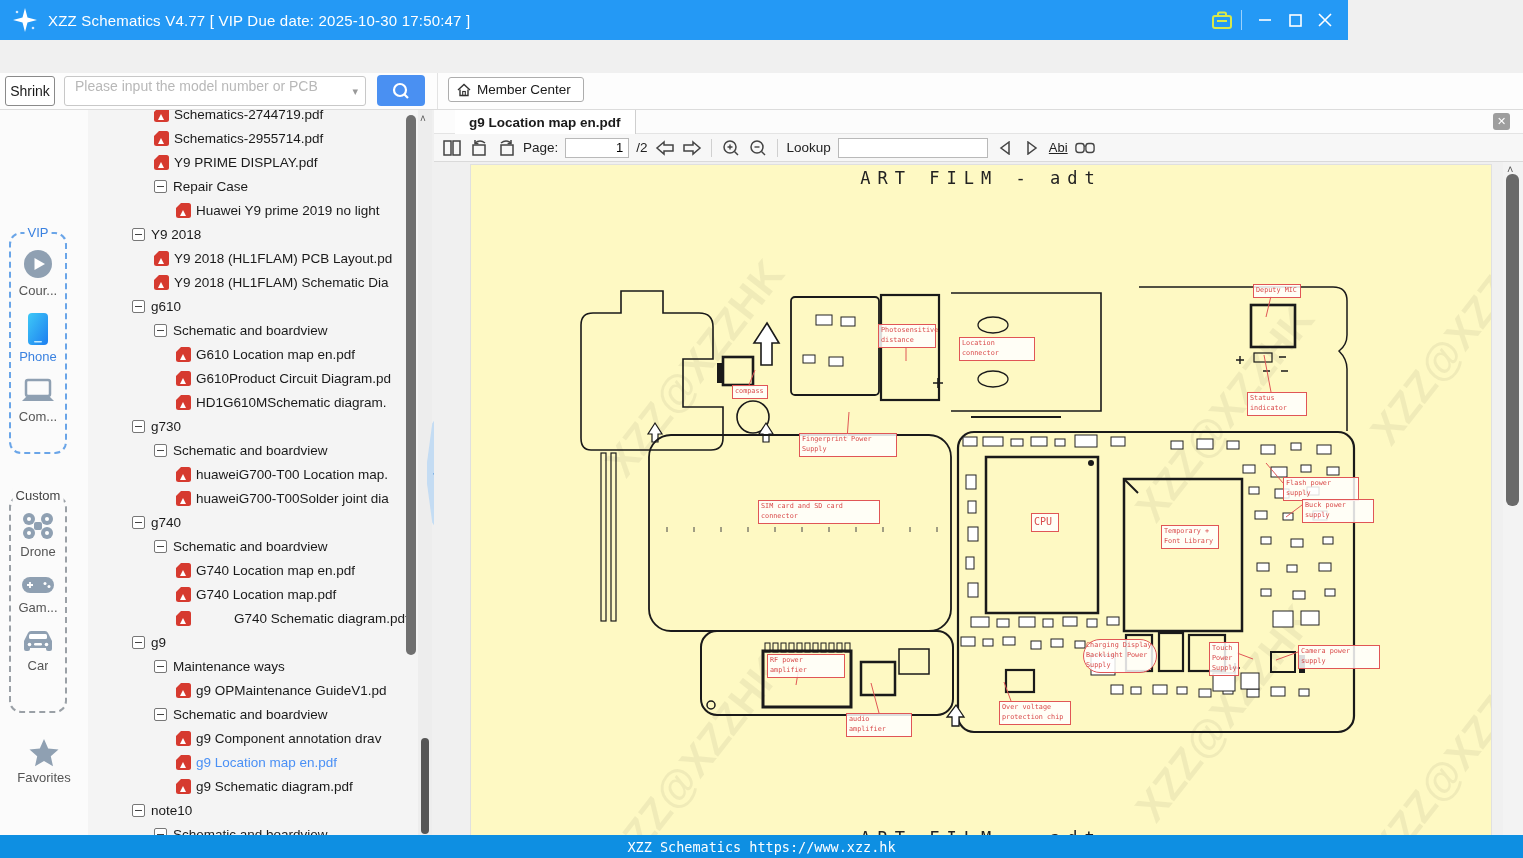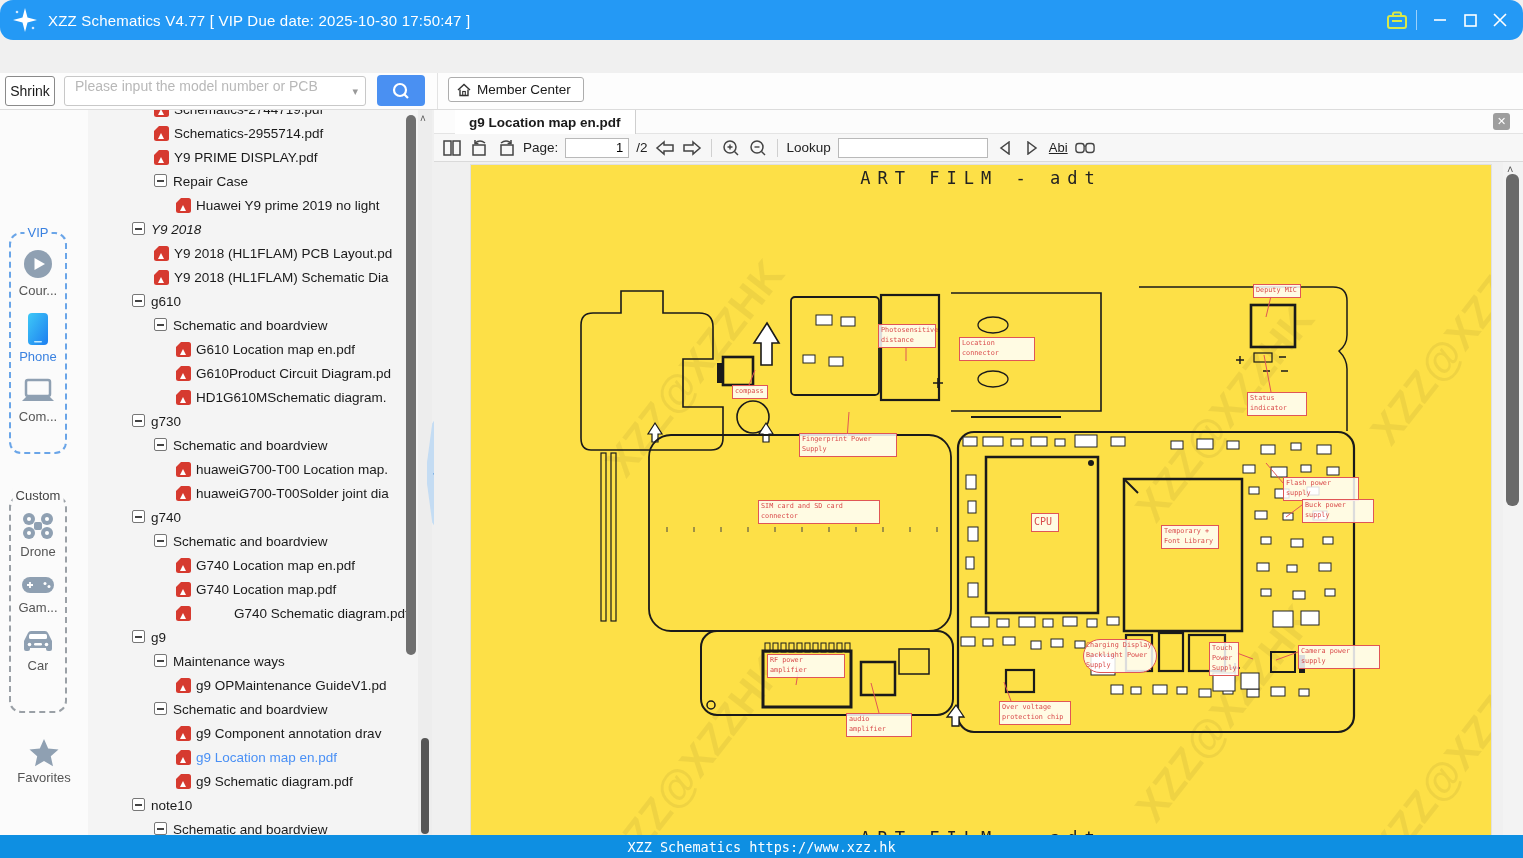--- a/index.html
+++ b/index.html
@@ -1,20 +1,20 @@
 <!DOCTYPE html>
 <html><head>
 <meta charset="utf-8">
 <style>
   html,body{margin:0;padding:0;background:#d8d8d8;}
   *{box-sizing:border-box;}
   #app{position:relative;width:1523px;height:858px;background:#f0f0f0;overflow:hidden;
        font-family:"Liberation Sans",sans-serif;color:#1a1a1a;}
   
-  .titlebar{position:absolute;left:0;top:0;width:1523px;height:40px;background:#2499f5;display:flex;align-items:center;border-radius:13px;}
+  .titlebar{position:absolute;left:0;top:0;width:1348px;height:40px;background:#2499f5;display:flex;align-items:center;}
   .app-ico{width:26px;height:26px;margin-left:12px;}
   .title-text{color:#fff;font-size:15px;margin-left:10px;letter-spacing:.2px;}
   .win-ctrls{position:absolute;right:0;top:0;height:40px;display:flex;align-items:center;}
   .wbtn{width:30px;height:28px;display:flex;align-items:center;justify-content:center;color:#fff;font-size:15px;cursor:default;}
   .vsep-w{width:1px;height:20px;background:rgba(255,255,255,.55);margin:0 8px;}
   
   .menubar{position:absolute;left:0;top:40px;width:1523px;height:33px;background:#fdfdfd;display:flex;align-items:center;padding-left:18px;gap:26px;}
   .menu-item{font-size:14.5px;color:#111;}
   
   .toolrow{position:absolute;left:0;top:73px;width:1523px;height:37px;background:#fdfdfd;border-bottom:1px solid #dcdcdc;}
@@ -32,21 +32,21 @@
   .rgroup.gray{border-color:#9aa0a6;}
   .rlegend{position:absolute;top:-9px;left:50%;transform:translateX(-50%);background:#fbfbfb;padding:0 3px;font-size:13px;color:#3b82e0;white-space:nowrap;}
   .rgroup.gray .rlegend{color:#444;}
   .ritem{display:flex;flex-direction:column;align-items:center;margin-top:14px;}
   .ritem .lbl{font-size:13px;color:#555;margin-top:3px;max-width:56px;overflow:hidden;white-space:nowrap;}
   .ritem .lbl.blue{color:#3b82e0;}
   .fav{position:absolute;left:0;top:628px;width:88px;display:flex;flex-direction:column;align-items:center;}
   .fav .lbl{font-size:13px;color:#555;margin-top:2px;}
   
   .treepanel{position:absolute;left:88px;top:110px;width:344px;bottom:23px;background:#f4f4f4;overflow:hidden;}
-  .trow{position:absolute;height:24px;display:flex;align-items:flex-start;font-size:13.5px;white-space:nowrap;color:#1a1a1a;}
+  .trow{position:absolute;height:24px;display:flex;align-items:center;font-size:13.5px;white-space:nowrap;color:#1a1a1a;}
   .trow.sel .tl{color:#4a90f5;}
   .toggle{width:13px;height:13px;border:1px solid #777;border-radius:2px;background:#fff;margin-right:6px;position:relative;flex:none;}
   .toggle::after{content:"";position:absolute;left:2px;right:2px;top:5px;height:1.5px;background:#444;}
   .pdfico{width:15px;height:15px;background:#d63a2f;border-radius:2.5px;margin-right:5px;position:relative;flex:none;}
   .pdfico::before{content:"";position:absolute;left:0;top:0;border-top:5px solid #f4f4f4;border-right:5px solid transparent;}
   .pdfico::after{content:"";position:absolute;left:4px;bottom:2px;border-left:3.5px solid transparent;border-right:3.5px solid transparent;border-bottom:6px solid #fff;}
   .tree-thumb-inner{position:absolute;left:318px;top:5px;width:10px;height:540px;background:#6f6f6f;border-radius:5px;}
   .tree-sb{position:absolute;left:330px;top:0;width:14px;bottom:0;background:#ededed;}
   .tree-sb .arrow{position:absolute;top:3px;left:2px;color:#555;font-size:10px;}
   .tree-sb .thumb{position:absolute;left:3px;top:628px;width:8px;height:96px;background:#565656;border-radius:4px;}
@@ -60,21 +60,21 @@
   .tab{position:absolute;left:21px;top:0;height:24px;padding:0 14px;display:flex;align-items:center;font-weight:bold;font-size:13.5px;border-right:1px solid #cfcfcf;background:#fff;}
   .closeall{position:absolute;right:13px;top:3px;width:17px;height:17px;background:#9e9e9e;border-radius:3px;color:#fff;font-size:11px;display:flex;align-items:center;justify-content:center;}
   .pdftools{position:absolute;left:0;top:24px;right:0;height:28px;background:#f7f7f7;border-bottom:1px solid #dadada;display:flex;align-items:center;padding-left:8px;gap:7px;color:#444;}
   .ti{width:20px;height:20px;flex:none;display:flex;align-items:center;justify-content:center;}
   .tsep{width:1px;height:18px;background:#d0d0d0;margin:0 2px;flex:none;}
   .tlabel{font-size:13.5px;color:#222;}
   .pageinput{width:64px;height:20px;border:1px solid #b9b9b9;background:#fff;font-size:13px;text-align:right;padding-right:5px;font-family:inherit;}
   .lookupinput{width:150px;height:20px;border:1px solid #b9b9b9;background:#fff;font-size:13px;padding:0 5px;font-family:inherit;}
   .abi{font-size:13px;text-decoration:underline;color:#222;}
   .content{position:absolute;left:0;top:52px;right:20px;bottom:0;background:#f0f0f0;overflow:hidden;}
-  .page{position:absolute;left:36px;top:2px;width:1022px;height:672px;background:#fde047;border:1px solid #e0e0e0;overflow:hidden;}
+  .page{position:absolute;left:36px;top:2px;width:1022px;height:672px;background:#fef9c3;border:1px solid #e0e0e0;overflow:hidden;}
   .artfilm{position:absolute;left:0;width:100%;text-align:center;font-family:"DejaVu Sans Mono",monospace;font-size:17px;letter-spacing:7px;color:#222;}
   .ann{position:absolute;border:1px solid #e05656;color:#d94b4b;background:rgba(255,255,255,.85);
        font-family:"DejaVu Sans Mono",monospace;font-size:6.8px;line-height:1.45;padding:1px 2px;z-index:5;}
   .boardsvg{position:absolute;left:0;top:0;}
   
   .pdf-sb{position:absolute;right:0;top:52px;width:20px;bottom:0;background:#f3f3f3;}
   .pdf-sb .arrow{position:absolute;top:1px;left:4px;color:#555;font-size:11px;}
   .pdf-sb .thumb{position:absolute;left:3px;top:12px;width:13px;height:332px;background:#6a6a6a;border-radius:6px;}
   
   .statusbar{position:absolute;left:0;bottom:0;width:1523px;height:23px;background:#0e8fe2;display:flex;align-items:center;justify-content:center;}
@@ -232,21 +232,21 @@
           <span class="tl">Y9 PRIME DISPLAY.pdf</span>
         </div>
         <div class="trow" style="top: 64px; left: 66px;">
           <span class="toggle"></span>
           <span class="tl">Repair Case</span>
         </div>
         <div class="trow" style="top: 88px; left: 88px;">
           <span class="pdfico"></span>
           <span class="tl">Huawei Y9 prime 2019 no light</span>
         </div>
-        <div class="trow" style="top: 112px; left: 44px; font-style: italic;">
+        <div class="trow" style="top: 112px; left: 44px;">
           <span class="toggle"></span>
           <span class="tl">Y9 2018</span>
         </div>
         <div class="trow" style="top: 136px; left: 66px;">
           <span class="pdfico"></span>
           <span class="tl">Y9 2018 (HL1FLAM) PCB Layout.pd</span>
         </div>
         <div class="trow" style="top: 160px; left: 66px;">
           <span class="pdfico"></span>
           <span class="tl">Y9 2018 (HL1FLAM) Schematic Dia</span>

